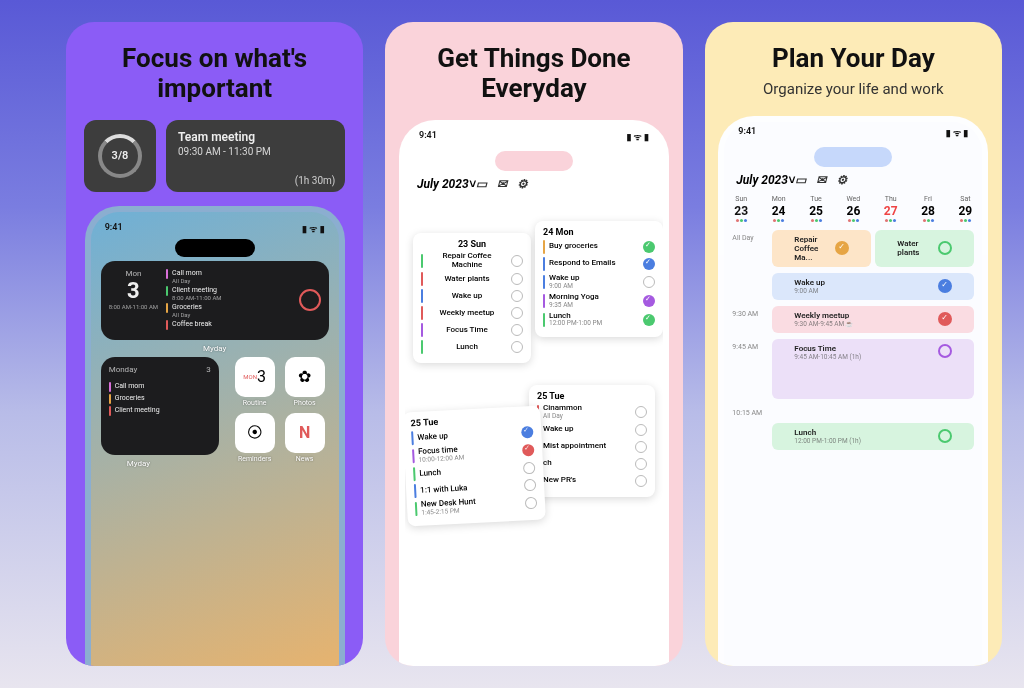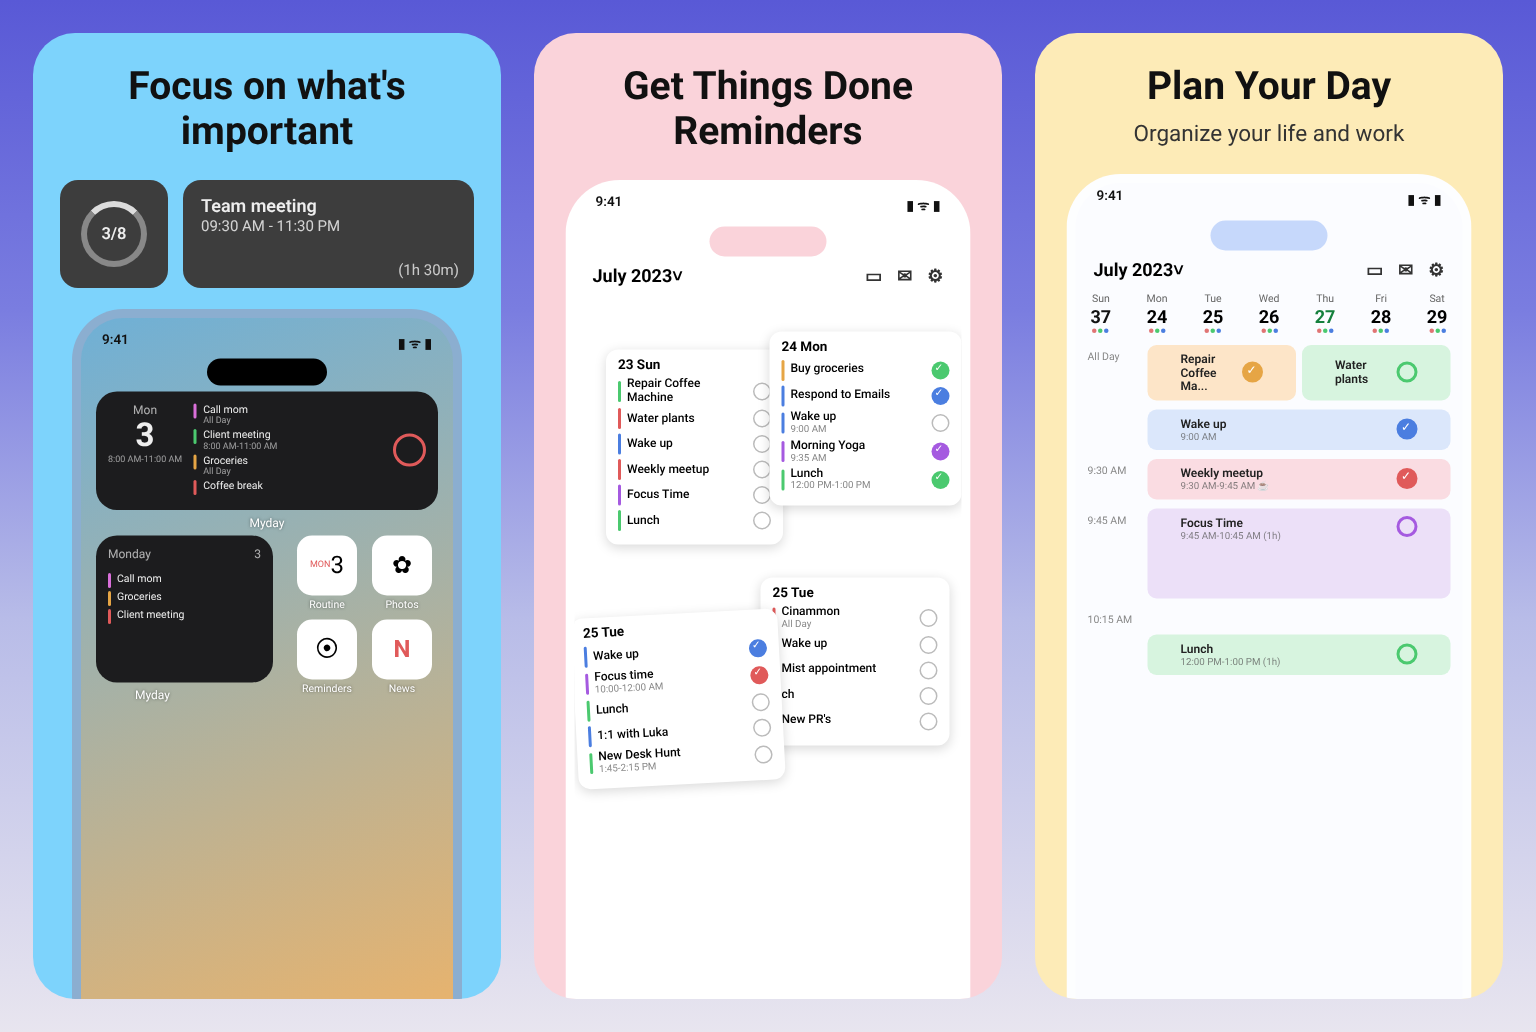--- a/index.html
+++ b/index.html
@@ -1,18 +1,18 @@
 <!DOCTYPE html>
 <html><head>
 <meta charset="utf-8">
 <style>
 * { margin:0; padding:0; box-sizing:border-box; font-family:-apple-system,BlinkMacSystemFont,"Segoe UI",Roboto,sans-serif; }
 body { width:1024px; height:688px; background:linear-gradient(180deg,#5959d6 0%,#7a7de0 30%,#b8bce8 60%,#e8e5ef 100%); display:flex; gap:22px; padding:22px; }
 .card { flex:1; background:#fff; border-radius:28px; overflow:hidden; display:flex; flex-direction:column; position:relative; }
-.card.blue { background:#7dd3fc; }
+.card.blue { background:#8b5cf6;margin-left:44px; }
 .card.pink { background:#fad3da; }
 .card.yellow { background:#fdebb7; }
 .headline { text-align:center; font-weight:700; font-size:26px; color:#111; padding:22px 12px 6px; line-height:1.15; }
 .sub { text-align:center; font-size:15px; color:#333; padding:0 24px 8px; }
 
 .widgets-row { display:flex; gap:10px; padding:0 18px; margin-top:8px; }
 .widget-dark { background:#3d3d3d; border-radius:12px; color:#eee; padding:10px 12px; font-size:11px; position:relative; }
 .widget-wide { flex:1; }
 .widget-sq { width:72px; height:72px; display:flex; align-items:center; justify-content:center; }
 .widget-title { font-size:12px; font-weight:600; margin-bottom:2px; }
@@ -35,40 +35,40 @@
 .hs-name { font-size:7px; }
 .hs-appname { text-align:center; font-size:8px; color:#fff; margin-top:-4px; margin-bottom:4px; text-shadow:0 0 2px rgba(0,0,0,.5);}
 .iconrow { display:flex; gap:10px; justify-content:flex-end; padding:0 4px;}
 .appicon { width:40px; height:40px; background:#fff; border-radius:10px; display:flex; align-items:center; justify-content:center; font-size:16px; }
 .appcol{display:flex;flex-direction:column;align-items:center;gap:2px;}
 .appname{font-size:7px;color:#fff;text-shadow:0 0 2px rgba(0,0,0,.5);}
 
 .phone2 { margin:10px auto 0; width:270px; background:#fff; border:6px solid rgba(255,255,255,.5); border-bottom:none; border-radius:36px 36px 0 0; flex:1; overflow:hidden; position:relative; }
 .phone2 .notch{background:#fad3da;width:78px;height:20px;border-radius:12px;margin:4px auto 2px;}
 .card.yellow .phone2 .notch{background:#c6d8fb;}
-.appheader { display:flex; align-items:center; justify-content:space-between; padding:4px 12px; font-size:12px; font-weight:700;}
+.appheader { display:flex; align-items:center; padding:4px 12px; font-size:12px; font-weight:700;font-style:italic;}
 .hicons{display:flex;gap:10px;font-size:12px;color:#333;}
 .overlays{position:relative;height:100%;}
 .sheet{position:absolute;background:#fff;border-radius:8px;box-shadow:0 2px 8px rgba(0,0,0,.15);padding:6px 8px;font-size:8px;}
 .sheet-title{font-weight:700;font-size:9px;margin-bottom:3px;}
 .titem{display:flex;align-items:center;gap:4px;margin-bottom:3px;}
 .tbar{width:2px;height:14px;border-radius:1px;flex-shrink:0;}
 .tinfo{flex:1;line-height:1.1;}
 .tname{font-size:8px;font-weight:500;}
 .ttime{font-size:6.5px;color:#888;}
 .tcirc{width:12px;height:12px;border-radius:50%;border:1.5px solid #bbb;flex-shrink:0;}
 .tcirc.f{background:currentColor;border:none;position:relative;}
 .tcirc.f::after{content:"✓";color:#fff;font-size:7px;position:absolute;left:2px;top:0;}
 
 .weekrow{display:flex;justify-content:space-between;padding:4px 10px;font-size:8px;}
 .wday{display:flex;flex-direction:column;align-items:center;gap:1px;}
 .wlbl{font-size:7px;color:#666;}
 .wnum{font-size:12px;font-weight:700;}
 .wday.sel .wnum{color:#111;}
-.wday.hl .wnum{color:#15803d;}
+.wday.hl .wnum{color:#ef4444;}
 .dotsrow{display:flex;gap:1px;justify-content:center;}
 .dot{width:3px;height:3px;border-radius:50%;background:#e07474;}
 .sched{padding:4px 8px;font-size:7px;}
 .srow{display:flex;gap:6px;margin-bottom:6px;align-items:flex-start;}
 .stime{width:34px;font-size:7px;color:#888;padding-top:4px;}
 .scards{flex:1;display:flex;gap:4px;}
 .sc{flex:1;border-radius:6px;padding:5px 22px;position:relative;font-size:8px;display:flex;align-items:center;justify-content:space-between;gap:4px;}
 .sc .ttl{font-weight:600;font-size:8px;}
 .sc .tm{font-size:6.5px;opacity:.7;}
 .sci{width:14px;height:14px;border-radius:50%;border:2px solid currentColor;flex-shrink:0;}
@@ -191,37 +191,37 @@
               </div>
             </div>
         </div>
       </div>
       <div class="hs-appname" style="text-align:left;margin-left:26px">Myday</div>
     </div>
   </div>
 </div>
 
 <div class="card pink">
-  <div class="headline">Get Things Done Reminders</div>
+  <div class="headline">Get Things Done Everyday</div>
   <div class="phone2">
     <div class="statusbar">
         <span>9:41</span>
         <span>▮ ᯤ ▮</span>
       </div>
     <div class="notch"></div>
     <div class="appheader">
       <span><span>July 2023</span>˅</span>
       <div class="hicons">
         <span>▭</span>
         <span>✉</span>
         <span>⚙</span>
       </div>
     </div>
     <div class="overlays" id="sheets">
-        <div class="sheet" style="left:21px;top:38px;width:118px;">
+        <div class="sheet" style="left:8px;top:38px;width:118px;text-align:center;">
        <div class="sheet-title">23 Sun</div>
           <div class="titem">
        <div class="tbar" style="background:#4bc96f"></div>
        <div class="tinfo">
               <div class="tname">Repair Coffee Machine</div>
             </div>
        <div class="tcirc " style="color:#bbb"></div>
      </div>
           <div class="titem">
        <div class="tbar" style="background:#e05a5a"></div>
@@ -396,21 +396,21 @@
       <span><span>July 2023</span>˅</span>
       <div class="hicons">
         <span>▭</span>
         <span>✉</span>
         <span>⚙</span>
       </div>
     </div>
     <div class="weekrow" id="week">
         <div class="wday sel ">
       <div class="wlbl">Sun</div>
-          <div class="wnum">37</div>
+          <div class="wnum">23</div>
       <div class="dotsrow">
             <div class="dot"></div>
             <div class="dot" style="background:#4bc96f"></div>
             <div class="dot" style="background:#4b7ee0"></div>
           </div>
     </div>
         <div class="wday  ">
       <div class="wlbl">Mon</div>
           <div class="wnum">24</div>
       <div class="dotsrow">

